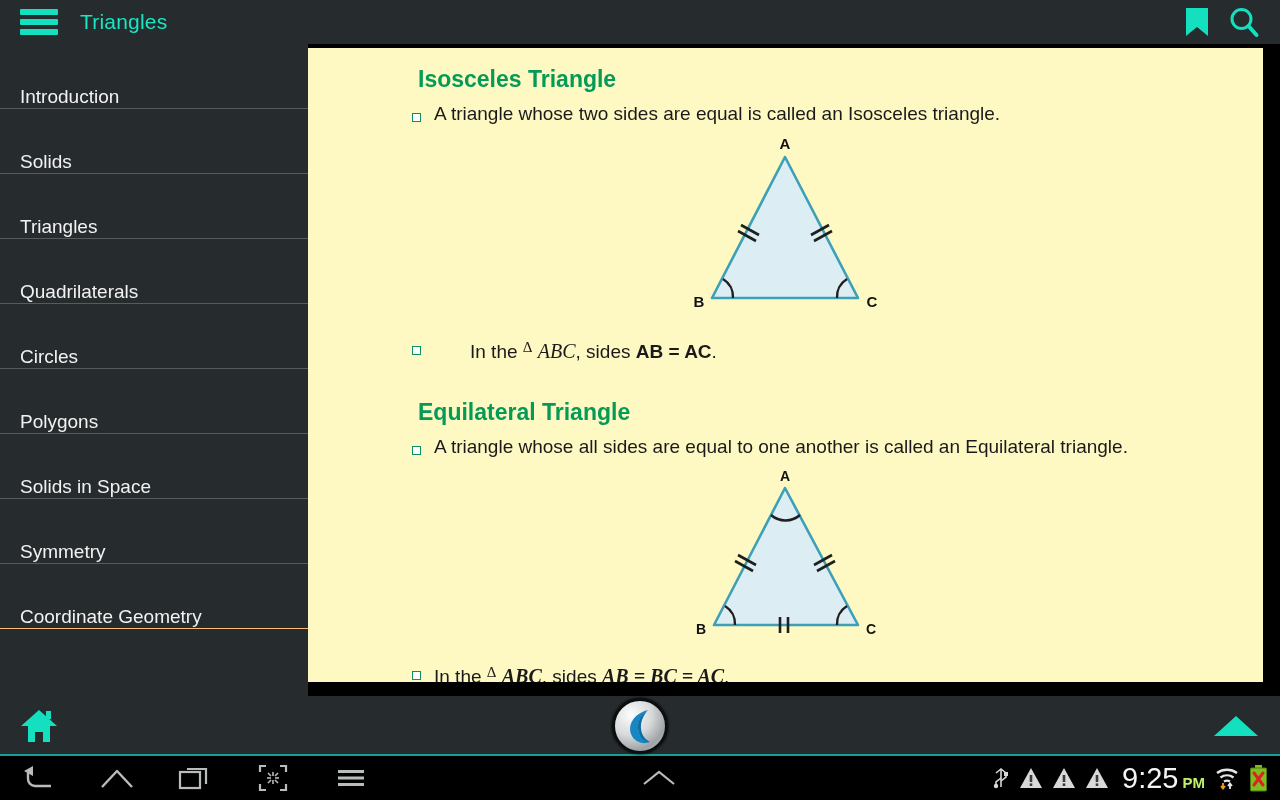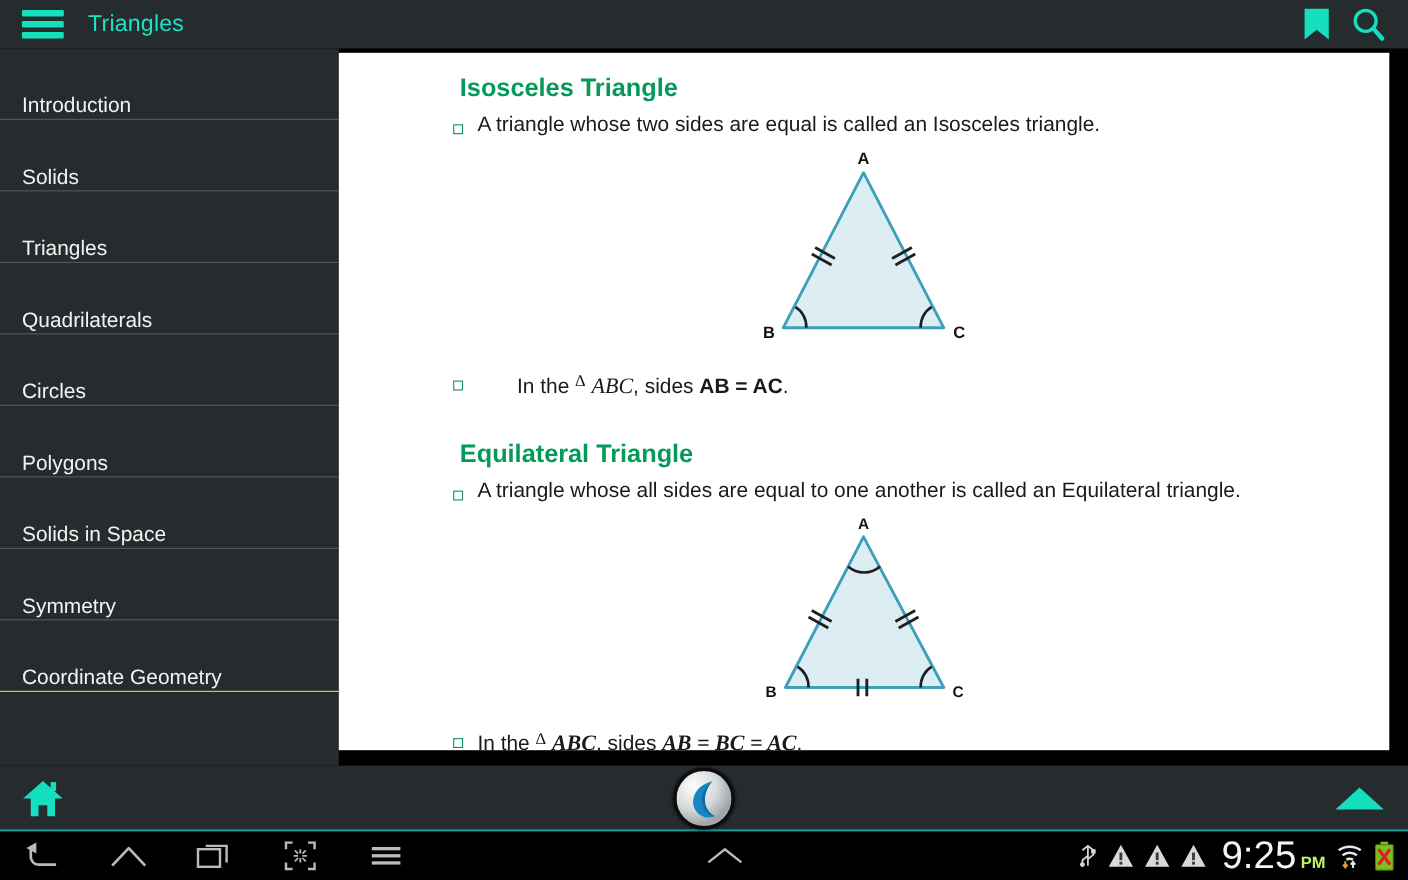--- a/index.html
+++ b/index.html
@@ -38,21 +38,21 @@
     height:65px; display:flex; align-items:flex-end;
     padding-left:20px; color:#f2f2f2; font-size:19px;
     border-bottom:1px solid #565b5d;
     cursor:pointer;
   }
   .side-item:last-child{ border-bottom:1px solid #fdba74; }
 
   
   .content{
     position:absolute; left:308px; top:48px; width:955px; height:634px;
-    background:#ffffff; overflow:hidden;
+    background:#fef9c3; overflow:hidden;
   }
   .content-inner{ padding:10px 0 0 0; position:relative; height:100%;}
 
   .h-green{
     color:#049a58; font-size:23px; font-weight:bold;
     margin-left:110px; margin-top:8px;
   }
   .bullet-row{
     display:flex; margin-left:104px; margin-top:8px; padding-right:38px;
   }
@@ -91,21 +91,21 @@
 
   
   .sysbar{
     position:absolute; left:0; top:756px; width:1280px; height:44px;
     background:#000;
     display:flex; align-items:center;
   }
   .navzone{ display:flex; align-items:center; gap:0; }
   .navbtn{ width:78px; height:44px; display:flex; align-items:center; justify-content:center; cursor:pointer;}
   .sysright{ margin-left:auto; display:flex; align-items:center; gap:9px; padding-right:12px;}
-  .clock{ color:#f4f4f4; font-size:35px; letter-spacing:0; }
+  .clock{ color:#f4f4f4; font-size:29px; letter-spacing:0; }
   .ampm{ color:#bef264; font-size:15px; font-weight:bold; margin-left:4px; }
   .warn{ display:block; }
 </style>
 </head>
 <body>
 
 <div id="app">
 
   <div class="topbar">
     <div class="hamburger">

